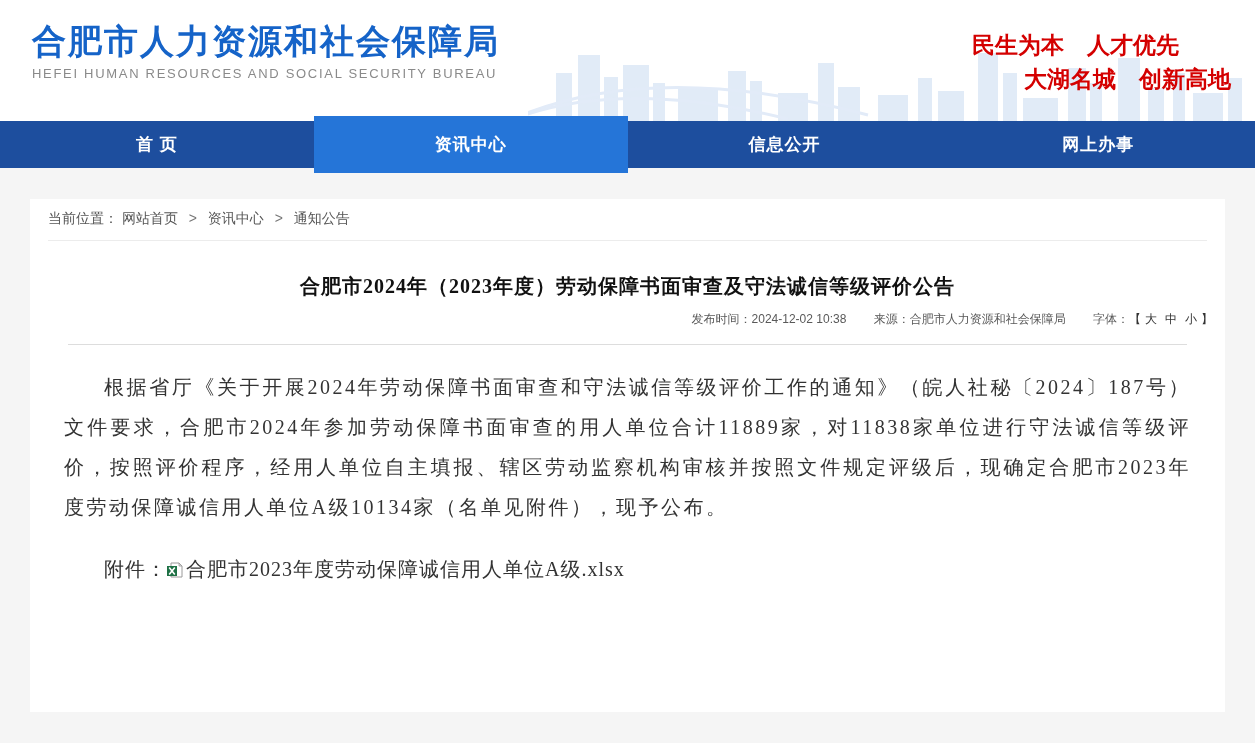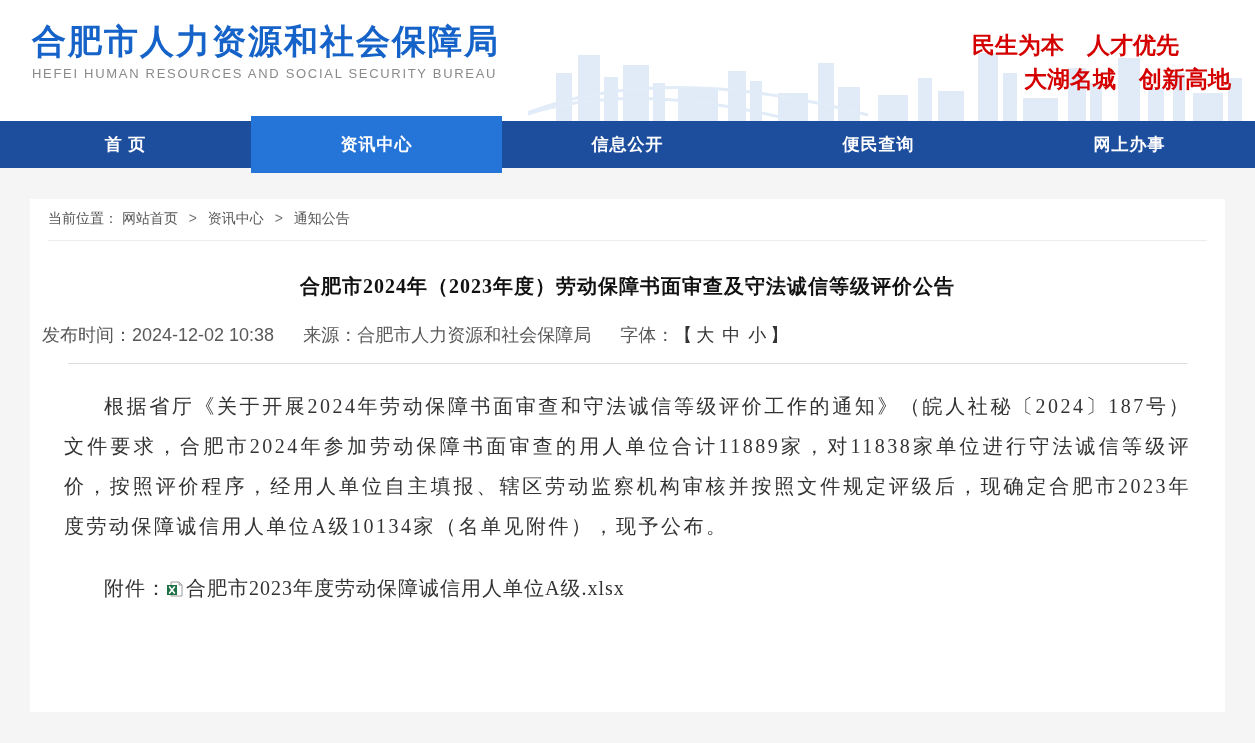--- a/index.html
+++ b/index.html
@@ -37,21 +37,21 @@
   .card{background:#ffffff;min-height:513px;}
   .breadcrumb{padding:11px 18px 12px 18px;font-size:14px;color:#555555;}
   .crumb-link{cursor:pointer;}
   .bc-sep{margin:0 7px;color:#777777;}
   .divider1{border:none;border-top:1px solid #ececec;margin:0 18px;}
   .article-title{
     text-align:center;margin-top:32px;padding:0 40px;
     font-family:"Liberation Serif",serif;font-size:20px;font-weight:bold;
     color:#111111;letter-spacing:1px;
   }
-  .article-meta{text-align:left;font-size:18px;color:#595959;margin-top:23px;}
+  .article-meta{text-align:right;font-size:12px;color:#595959;margin-top:11px;}
   .meta-seg{margin:0 12px;}
   .font-size-btn{margin:0 4px;cursor:pointer;color:#333333;}
   .bracket{color:#333333;}
   .divider2{border:none;border-top:1px solid #dddddd;margin:16px 38px 0 38px;}
   .article-body{
     padding:0 34px;margin-top:0;
     font-family:"Liberation Serif",serif;font-size:20px;color:#333333;
     line-height:40px;letter-spacing:2.5px;text-align:justify;
   }
   .article-body p{text-indent:2em;margin:22px 0 0 0;}
@@ -104,21 +104,20 @@
   <div class="slogan">
     <div class="slogan-line1">民生为本　人才优先</div>
     <div class="slogan-line2">大湖名城　创新高地</div>
   </div>
 </div>
 
 <div class="nav">
   <div class="nav-item">首 页</div>
   <div class="nav-item active">资讯中心</div>
   <div class="nav-item">信息公开</div>
-  <div class="nav-item">便民查询</div>
   <div class="nav-item">网上办事</div>
 </div>
 
 <div class="main">
   <div class="card">
 
     <div class="breadcrumb">
       <span>当前位置：</span>
       <span class="crumb-link">网站首页</span>
       <span class="bc-sep">&gt;</span>

